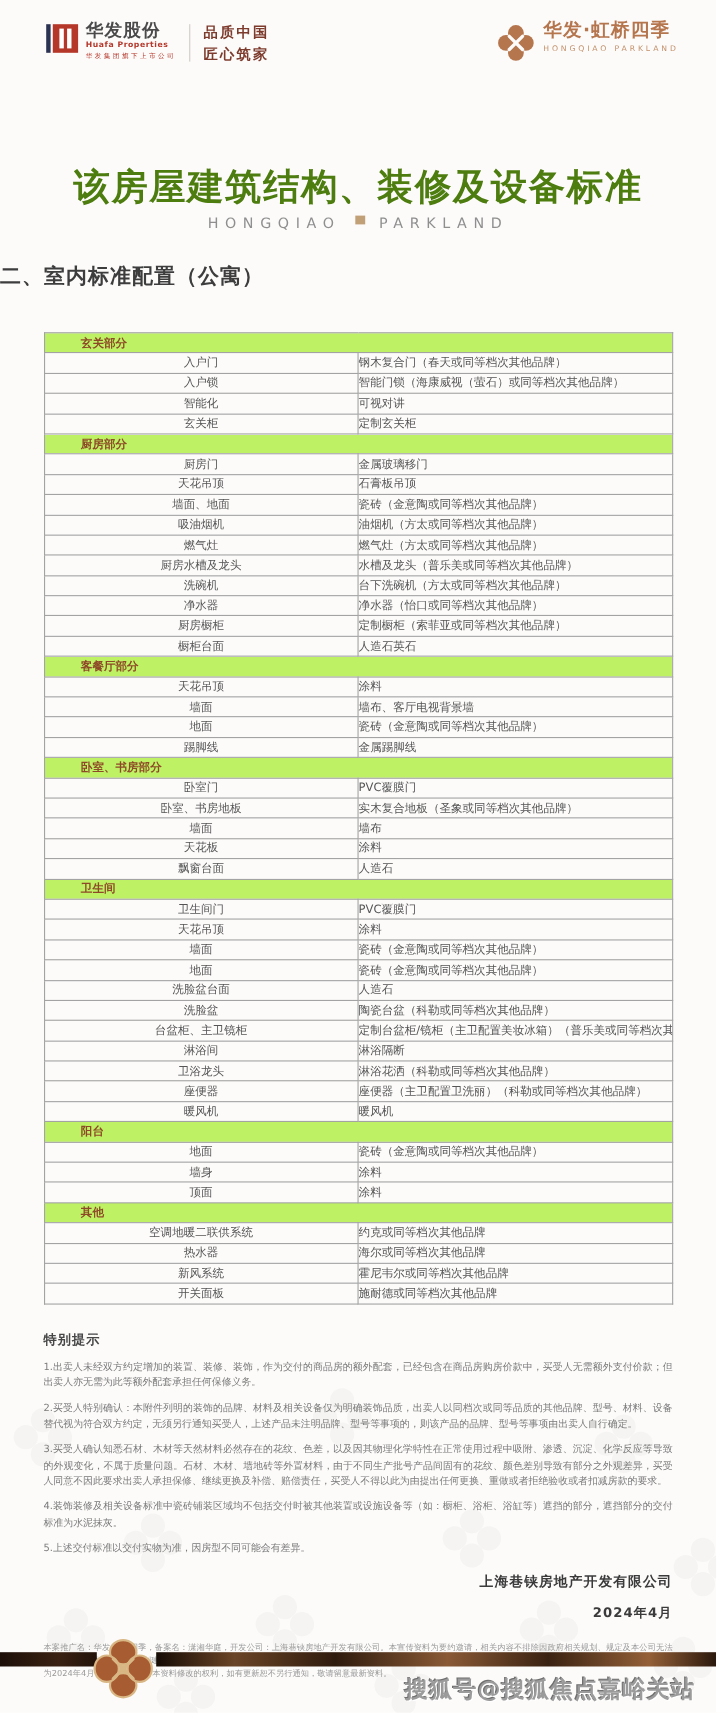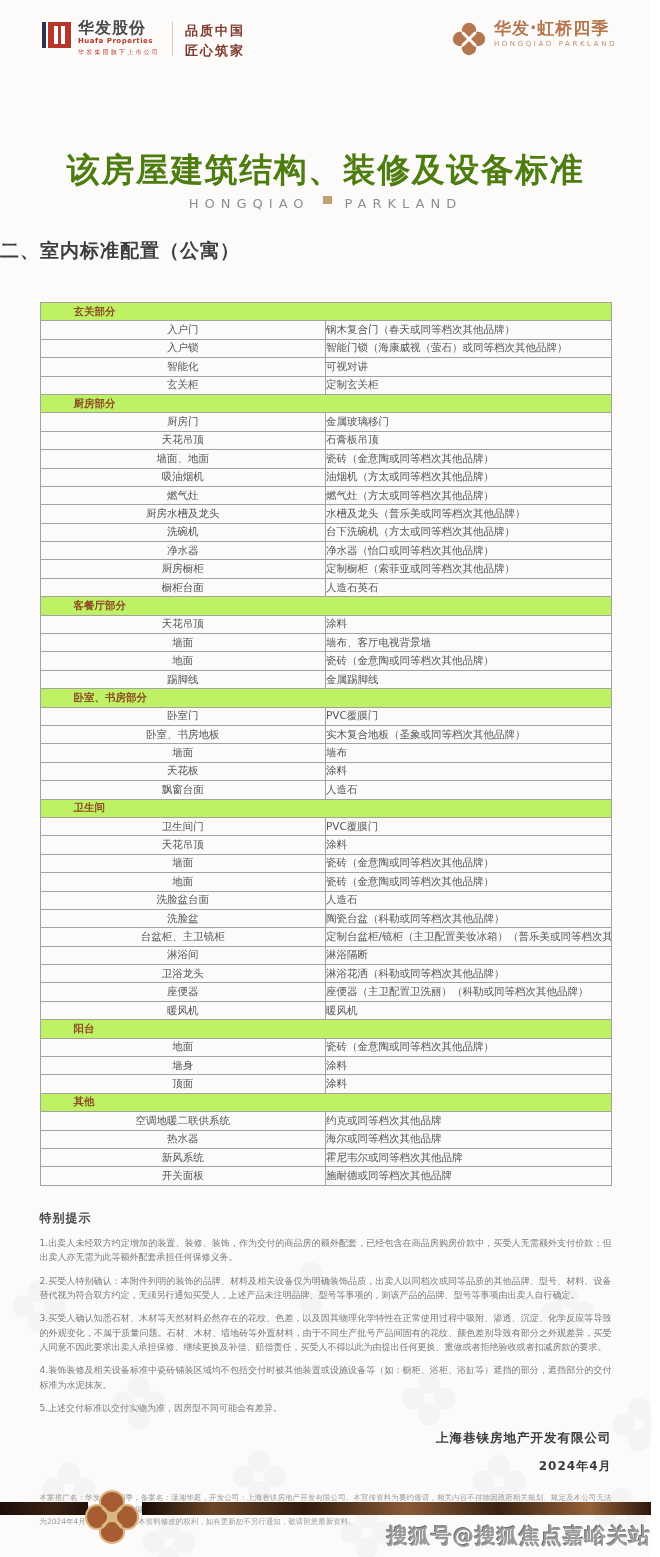--- a/index.html
+++ b/index.html
@@ -119,21 +119,21 @@
     z-index:3;
   }
   .footer-bar-right{
     position:absolute;left:142px;top:1502px;right:0;height:13px;
     background:linear-gradient(90deg,#150b05,#6b4527 14%,#2f1b0d 32%,#8a5a36 52%,#3a2212 70%,#946038 88%,#2b180c);
     z-index:3;
   }
   .footer-flower{position:absolute;left:84px;top:1489px;z-index:4;}
   .sohu-watermark{
     position:absolute;
-    right:0;
+    right:19px;
     top:1522px;
     font-size:21px;
     font-weight:bold;
     color:#9b9b9b;
     letter-spacing:1px;
     text-shadow:1px 1px 0 #ffffff,-1px -1px 0 #6f6f6f;
     z-index:5;
   }
   
   .clover{

